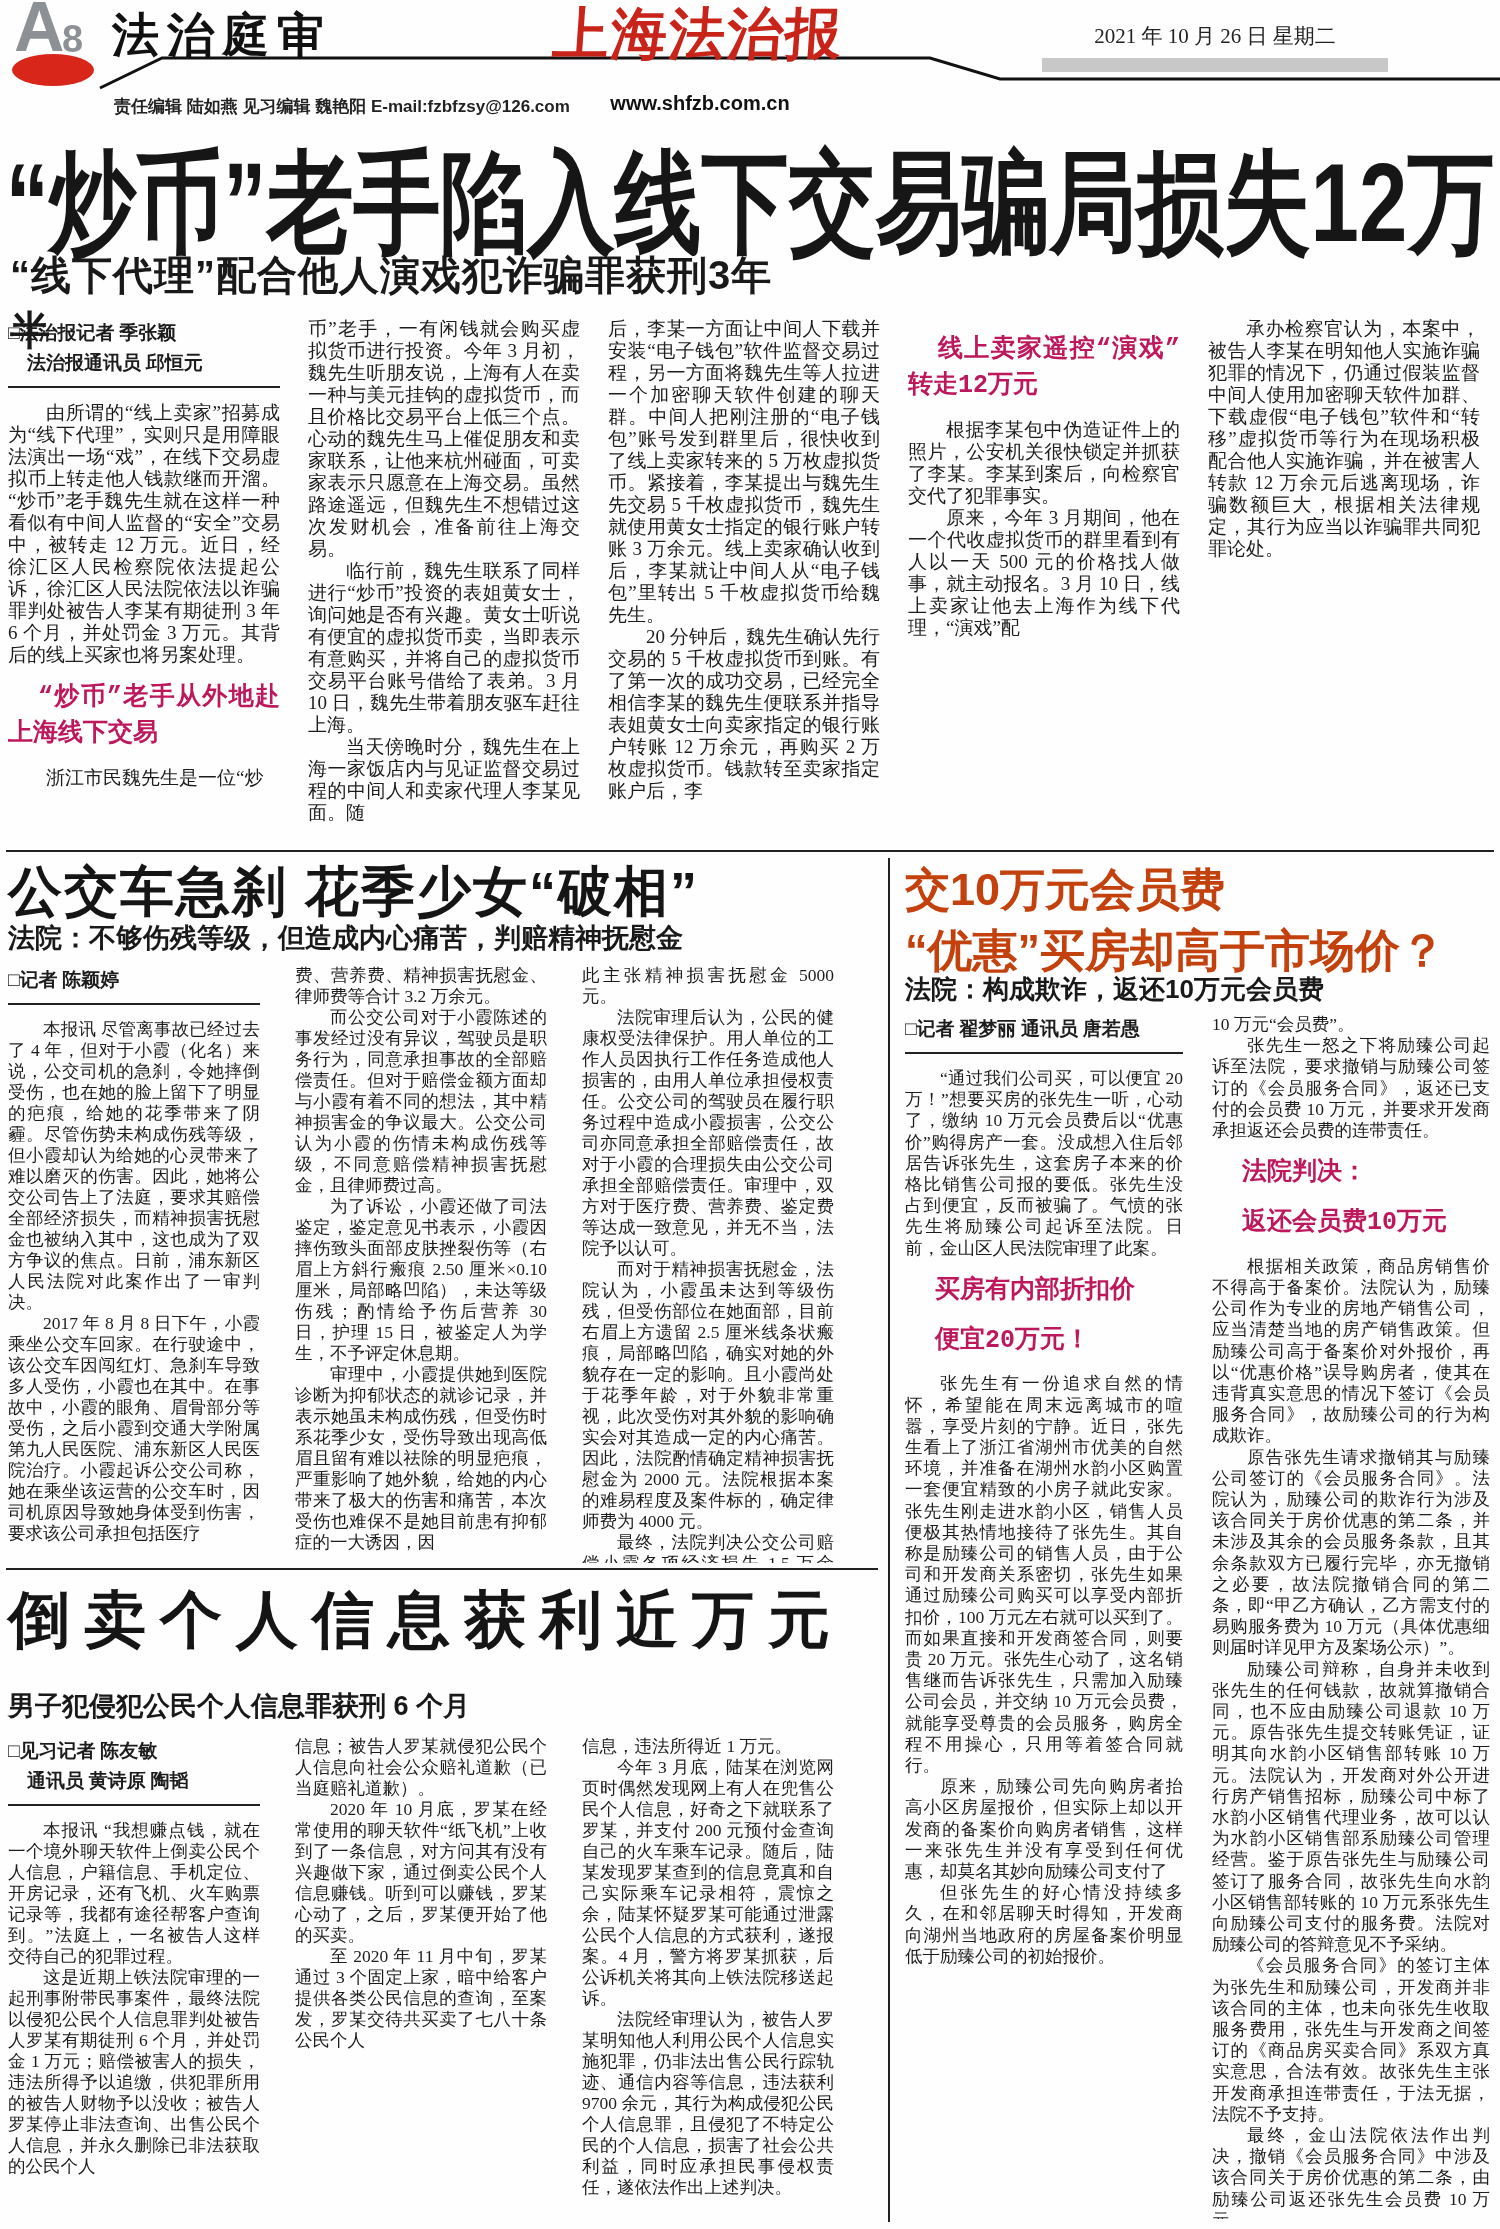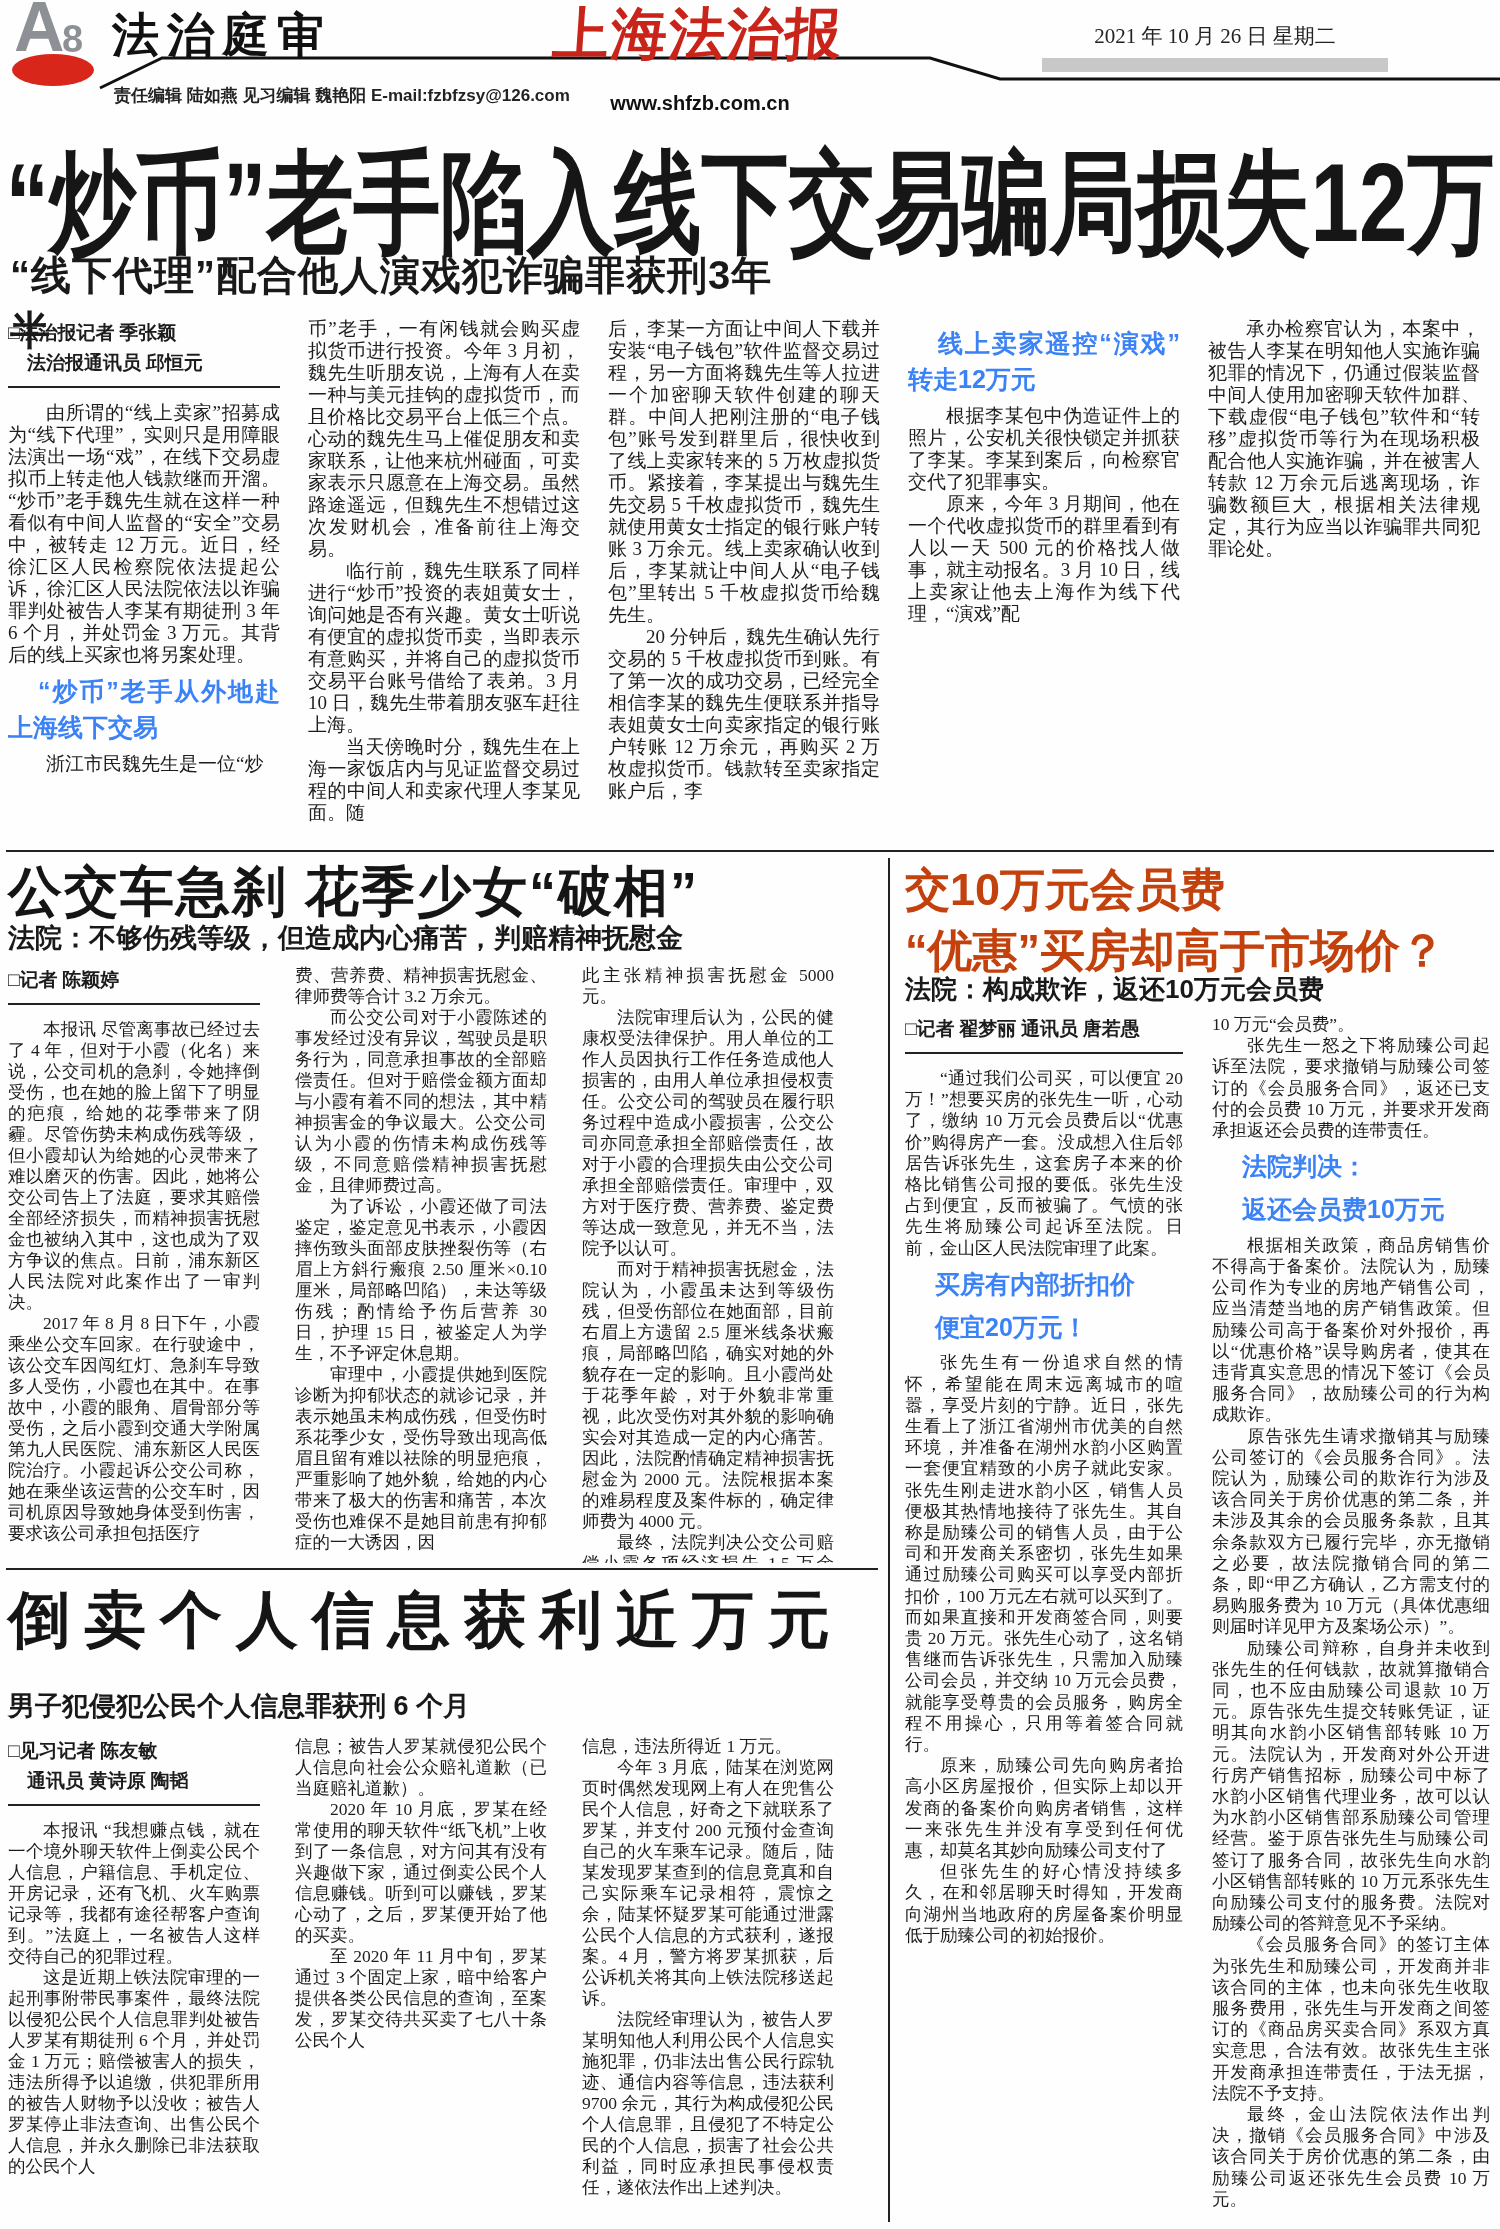--- a/index.html
+++ b/index.html
@@ -8,21 +8,21 @@
   .abs{position:absolute;}
   .sans{font-family:"Liberation Sans","DejaVu Sans",sans-serif;}
 
   
   #hdr{left:0;top:0;width:1500px;height:130px;}
   #logo{left:12px;top:4px;width:92px;height:86px;}
   #logo .ellipse{position:absolute;left:0;top:50px;width:82px;height:32px;background:#d8261b;border-radius:50%;}
   #logo .a{position:absolute;left:2px;top:-12px;font-size:70px;font-weight:900;color:#8d9196;line-height:1;}
   #logo .e8{position:absolute;left:50px;top:16px;font-size:38px;font-weight:900;color:#8d9196;line-height:1;}
   #sectitle{left:112px;top:4px;font-size:47px;font-weight:900;letter-spacing:8px;color:#111;}
-  #editors{left:114px;top:84px;font-size:17px;font-weight:bold;color:#222;}
+  #editors{left:114px;top:95px;font-size:17px;font-weight:bold;color:#222;}
   #masthead{left:548px;top:2px;width:300px;text-align:center;font-size:56px;font-weight:900;
             color:#c9241a;letter-spacing:2px;transform:skewX(-4deg);line-height:1.15;}
   #website{left:560px;top:92px;width:280px;text-align:center;font-size:20px;font-weight:bold;color:#111;}
   #dateline{left:1040px;top:22px;width:350px;text-align:center;font-size:21px;color:#222;}
   #graybar{left:1042px;top:58px;width:346px;height:14px;background:#c8c8c8;}
   #hdr svg{position:absolute;left:0;top:0;}
 
   
   #a1-headline{left:0;top:128px;width:1500px;text-align:center;font-size:87px;font-weight:900;
                letter-spacing:0;transform:scaleY(1.28);transform-origin:top center;white-space:nowrap;color:#161616;}
@@ -32,22 +32,22 @@
   .a1col{top:318px;height:530px;width:272px;font-size:19px;line-height:22px;}
   #a1c1{left:8px;}   #a1c2{left:308px;} #a1c3{left:608px;} #a1c4{left:908px;} #a1c5{left:1208px;}
 
   .byline{font-weight:bold;font-size:19px;line-height:30px;border-bottom:2.5px solid #222;
           padding-bottom:8px;margin-bottom:14px;text-align:left;}
   .byline .bl2{display:block;padding-left:1em;}
 
   .b-p,.b-cont{margin:0;}
   .b-p{text-indent:2em;}
   .b-cont{text-indent:0;}
-  .b-h{font-family:Liberation Sans, sans-serif;font-weight:900;font-size:25px;
-       line-height:1.45;margin:7px 0;text-indent:1.2em;color:#3b82f6;}
+  .b-h{font-family:Liberation Mono, monospace;font-weight:900;font-size:25px;
+       line-height:1.45;margin:14px 0;text-indent:1.2em;color:#be185d;}
 
   
   .hline{background:#222;height:1.5px;}
   .vline{background:#222;width:1.5px;}
 
   
   #a2-headline{left:8px;top:856px;width:860px;font-size:54px;font-weight:900;letter-spacing:2px;color:#151515;white-space:nowrap;}
   #a2-subtitle{left:8px;top:920px;width:860px;font-size:27px;font-weight:800;color:#191919;}
   .a2col{top:965px;height:598px;width:252px;font-size:17.5px;line-height:21px;}
   #a2c1{left:8px;} #a2c2{left:295px;} #a2c3{left:582px;}

